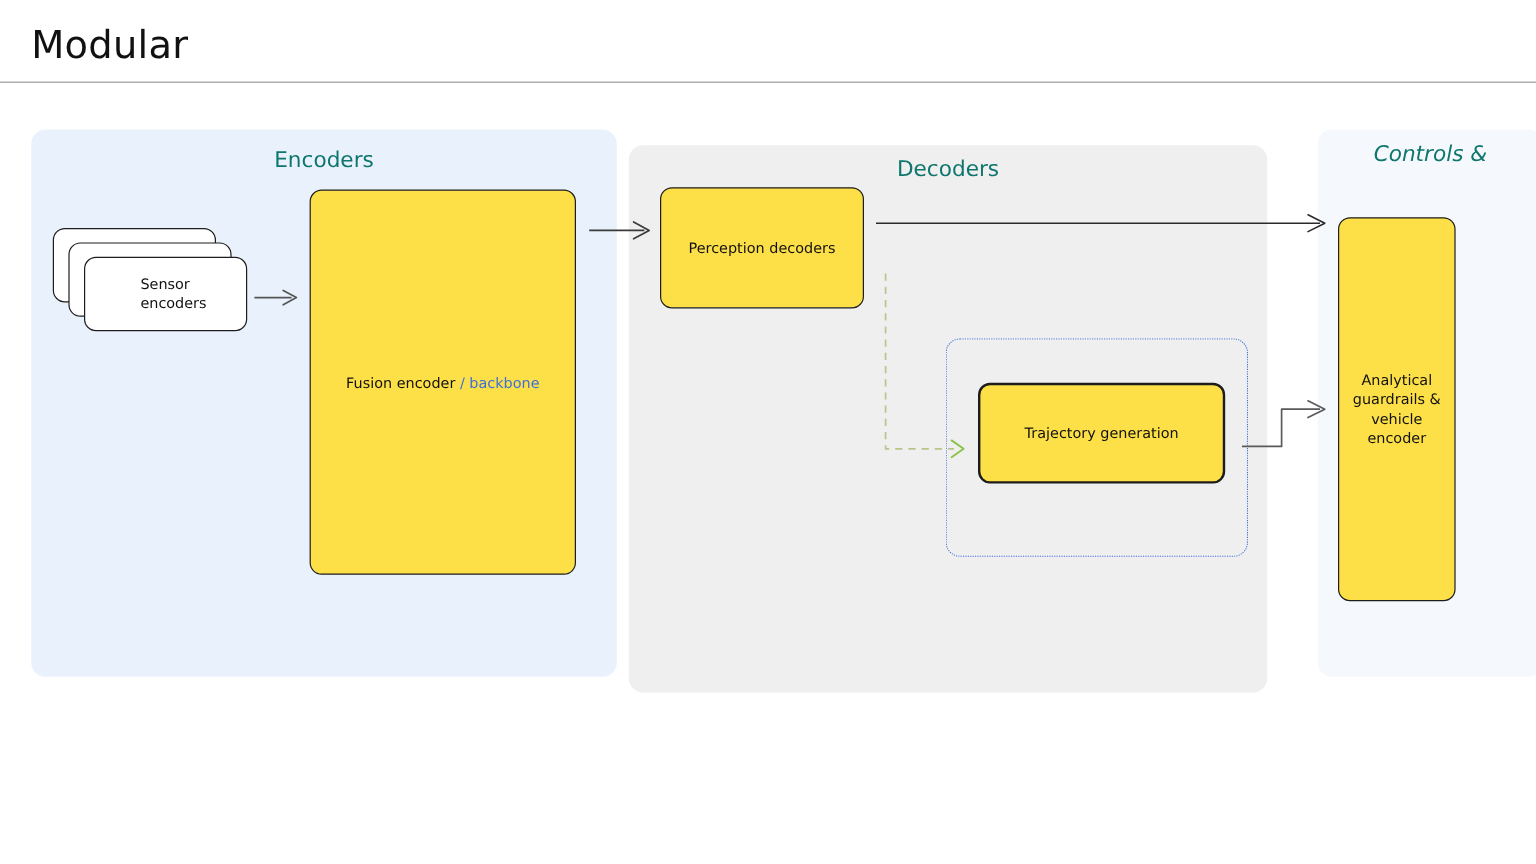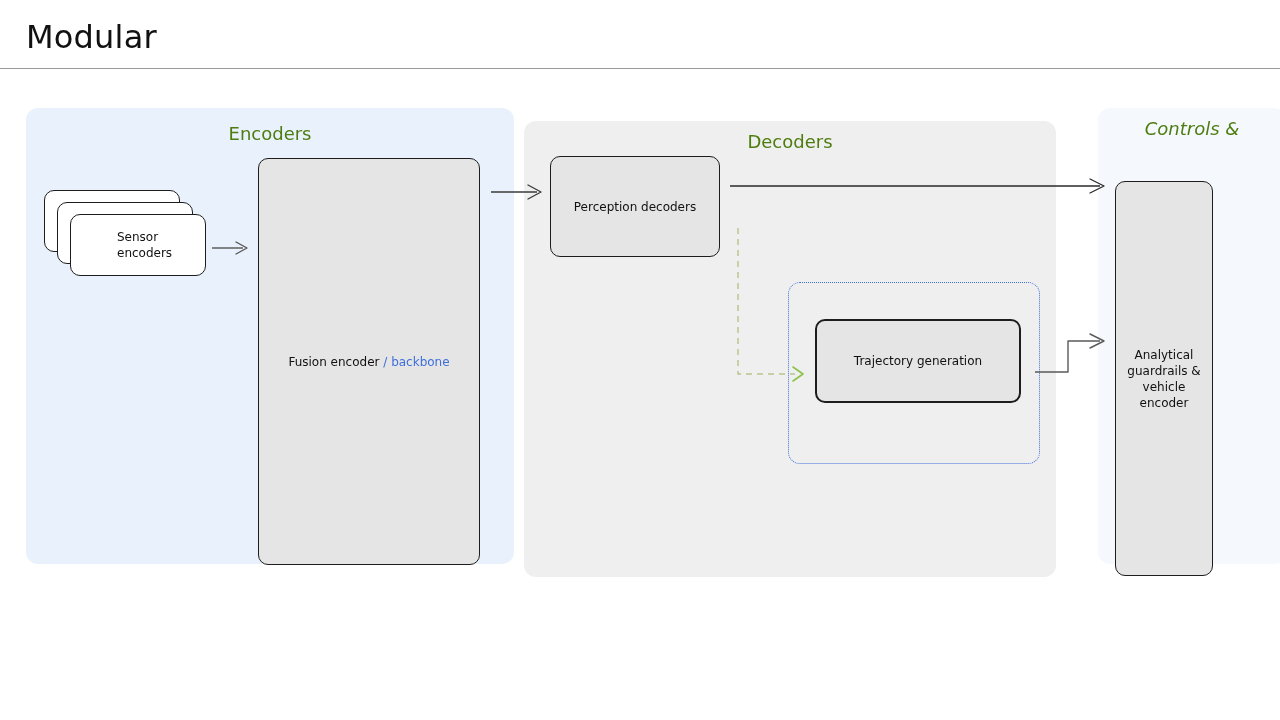--- a/index.html
+++ b/index.html
@@ -47,21 +47,21 @@
     border-radius: 12px;
     box-sizing: border-box;
   }
   .panel-title {
     position: absolute;
     left: 0;
     width: 100%;
     text-align: center;
     font-size: 18px;
     font-weight: 400;
-    color: #4d7c0f;
+    color: #0f766e;
     line-height: 24px;
   }
 
   #panel-encoders {
     left: 26px; top: 108px;
     width: 488px; height: 456px;
     background: #e9f2fc;
   }
   #panel-encoders .panel-title { top: 14px; }
 
@@ -77,21 +77,21 @@
     left: 1098px; top: 108px;
     width: 188px; height: 456px;
     background: #f5f9fd;
     font-style: italic;
   }
   #panel-controls .panel-title { top: 9px; line-height: 23px; }
 
   
   .node {
     position: absolute;
-    background: #e5e5e5;
+    background: #fde047;
     border: 1.6px solid #1d1d1d;
     border-radius: 10px;
     box-sizing: border-box;
     display: flex;
     align-items: center;
     justify-content: center;
     text-align: center;
   }
   .node-label {
     font-size: 12px;
@@ -118,21 +118,21 @@
     padding-left: 40px;
   }
   #stack-card-1 { left: 0px;  top: 0px;  }
   #stack-card-2 { left: 13px; top: 12px; }
   #stack-card-3 { left: 26px; top: 24px;
     display: flex; align-items: center; justify-content: center; }
 
   
   #fusion-encoder {
     left: 258px; top: 158px;
-    width: 222px; height: 407px;
+    width: 222px; height: 321px;
   }
 
   
   #perception-decoders {
     left: 550px; top: 156px;
     width: 170px; height: 101px;
   }
 
   
   #trajectory-group {
@@ -145,21 +145,21 @@
   }
   #trajectory-generation {
     left: 815px; top: 319px;
     width: 206px; height: 84px;
     border-width: 2px;
   }
 
   
   #guardrails-node {
     left: 1115px; top: 181px;
-    width: 98px; height: 395px;
+    width: 98px; height: 320px;
   }
   #guardrails-node .node-label { line-height: 16px; }
 
   
   #edges {
     position: absolute;
     left: 0; top: 0;
     width: 1280px; height: 720px;
     pointer-events: none;
   }

